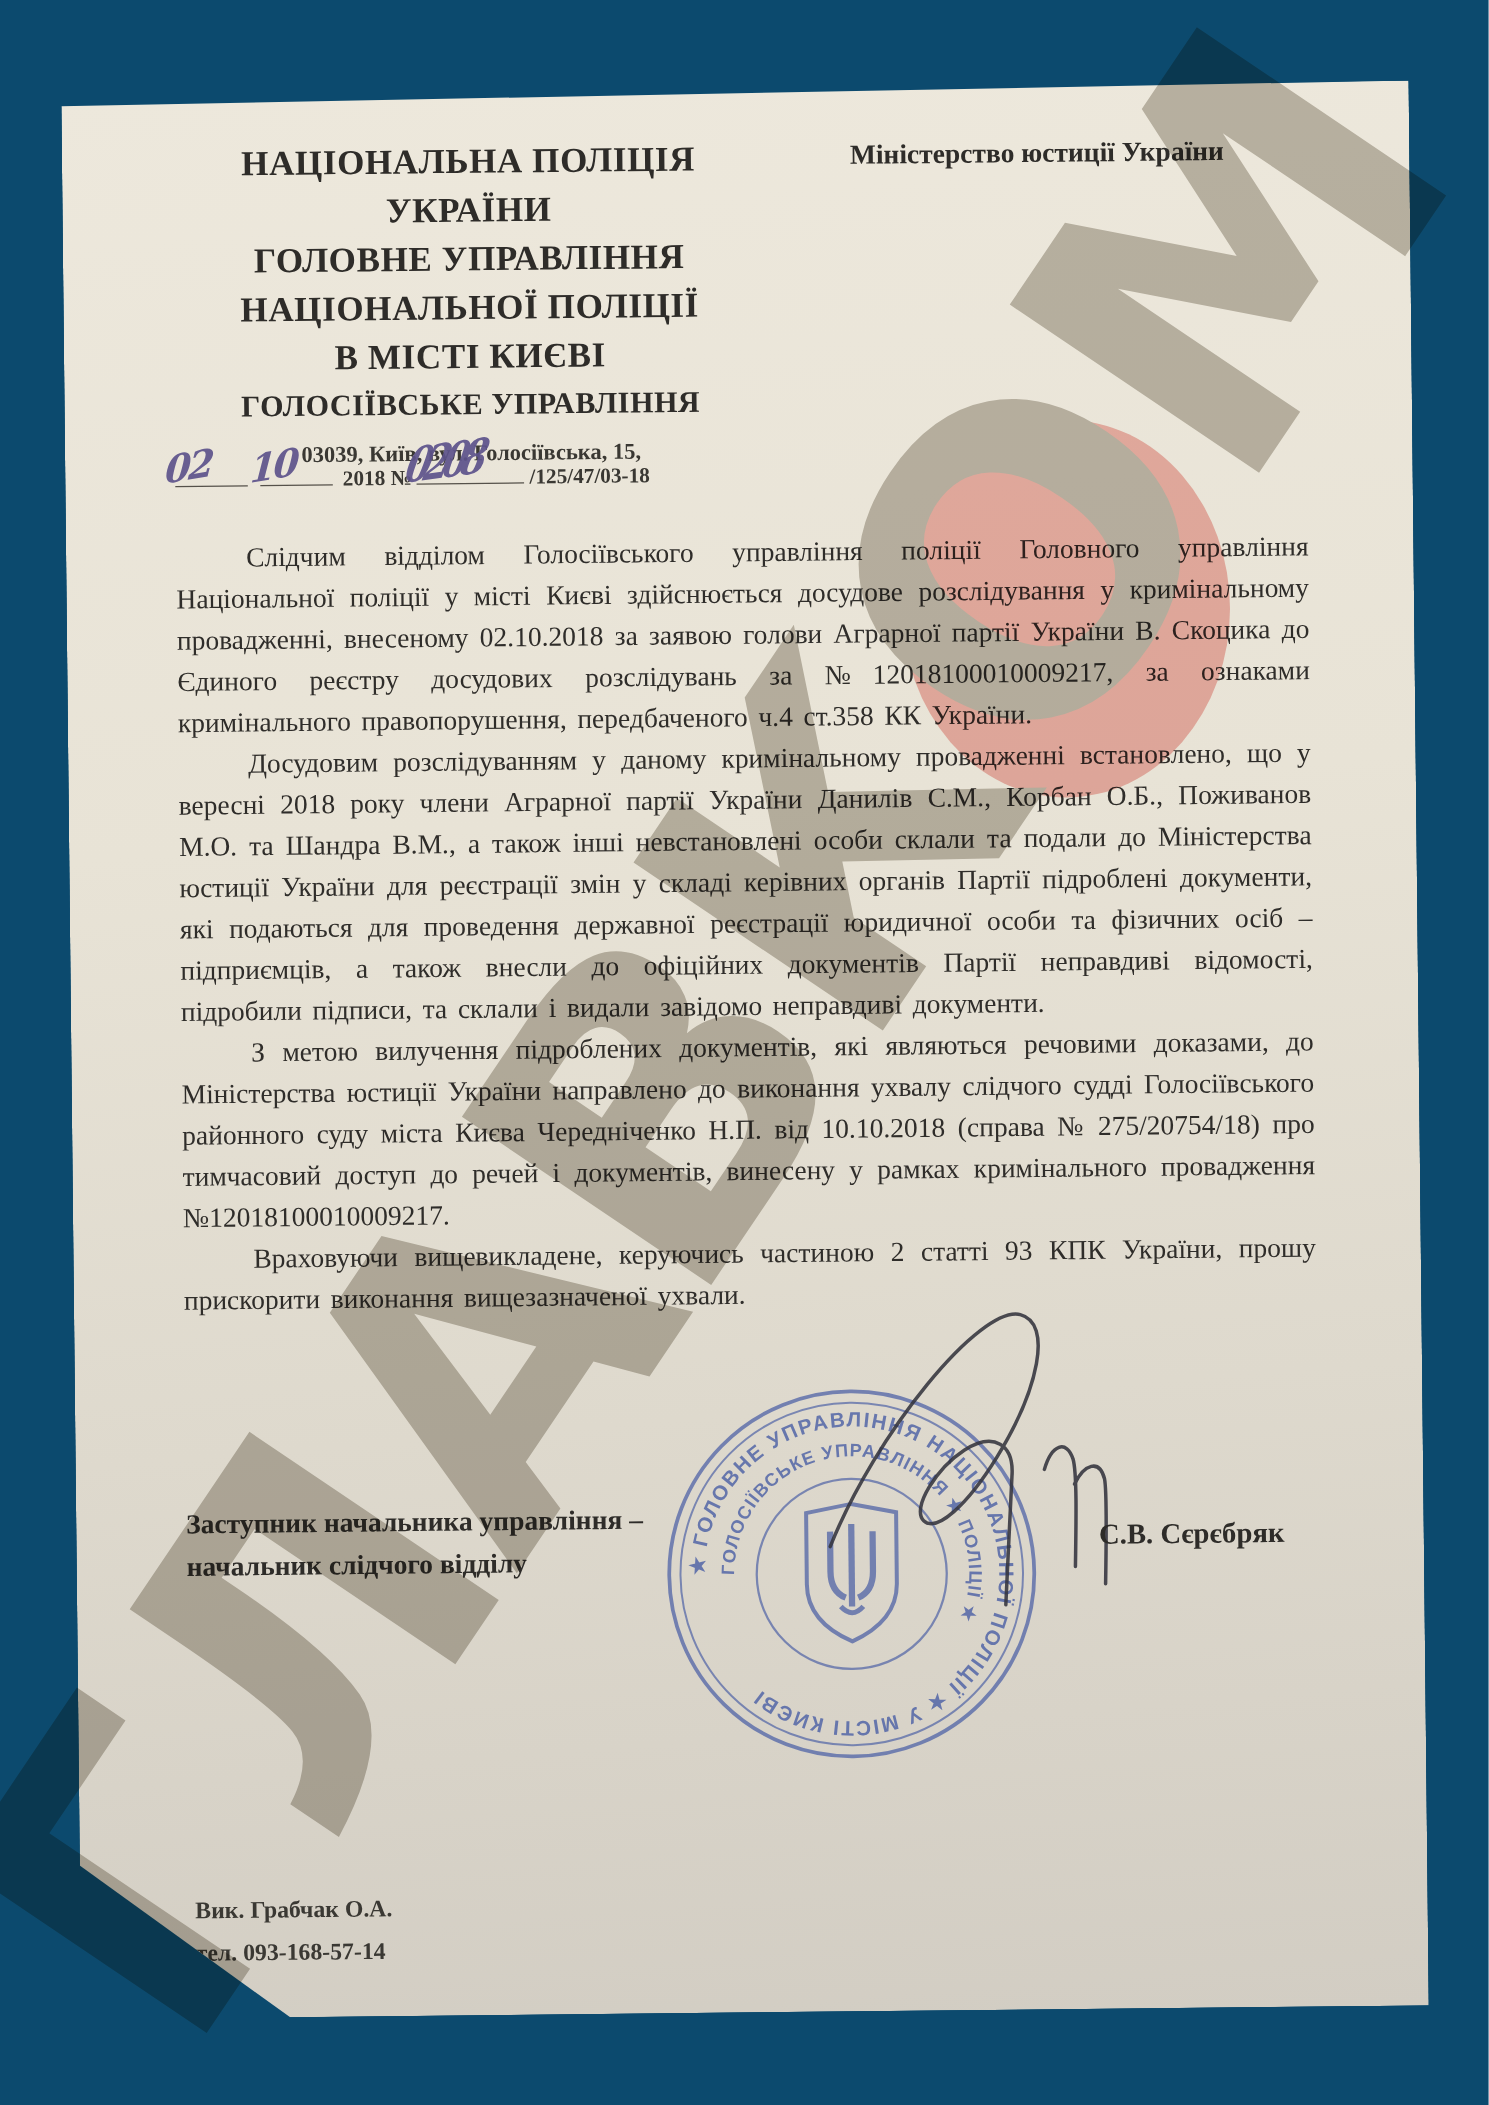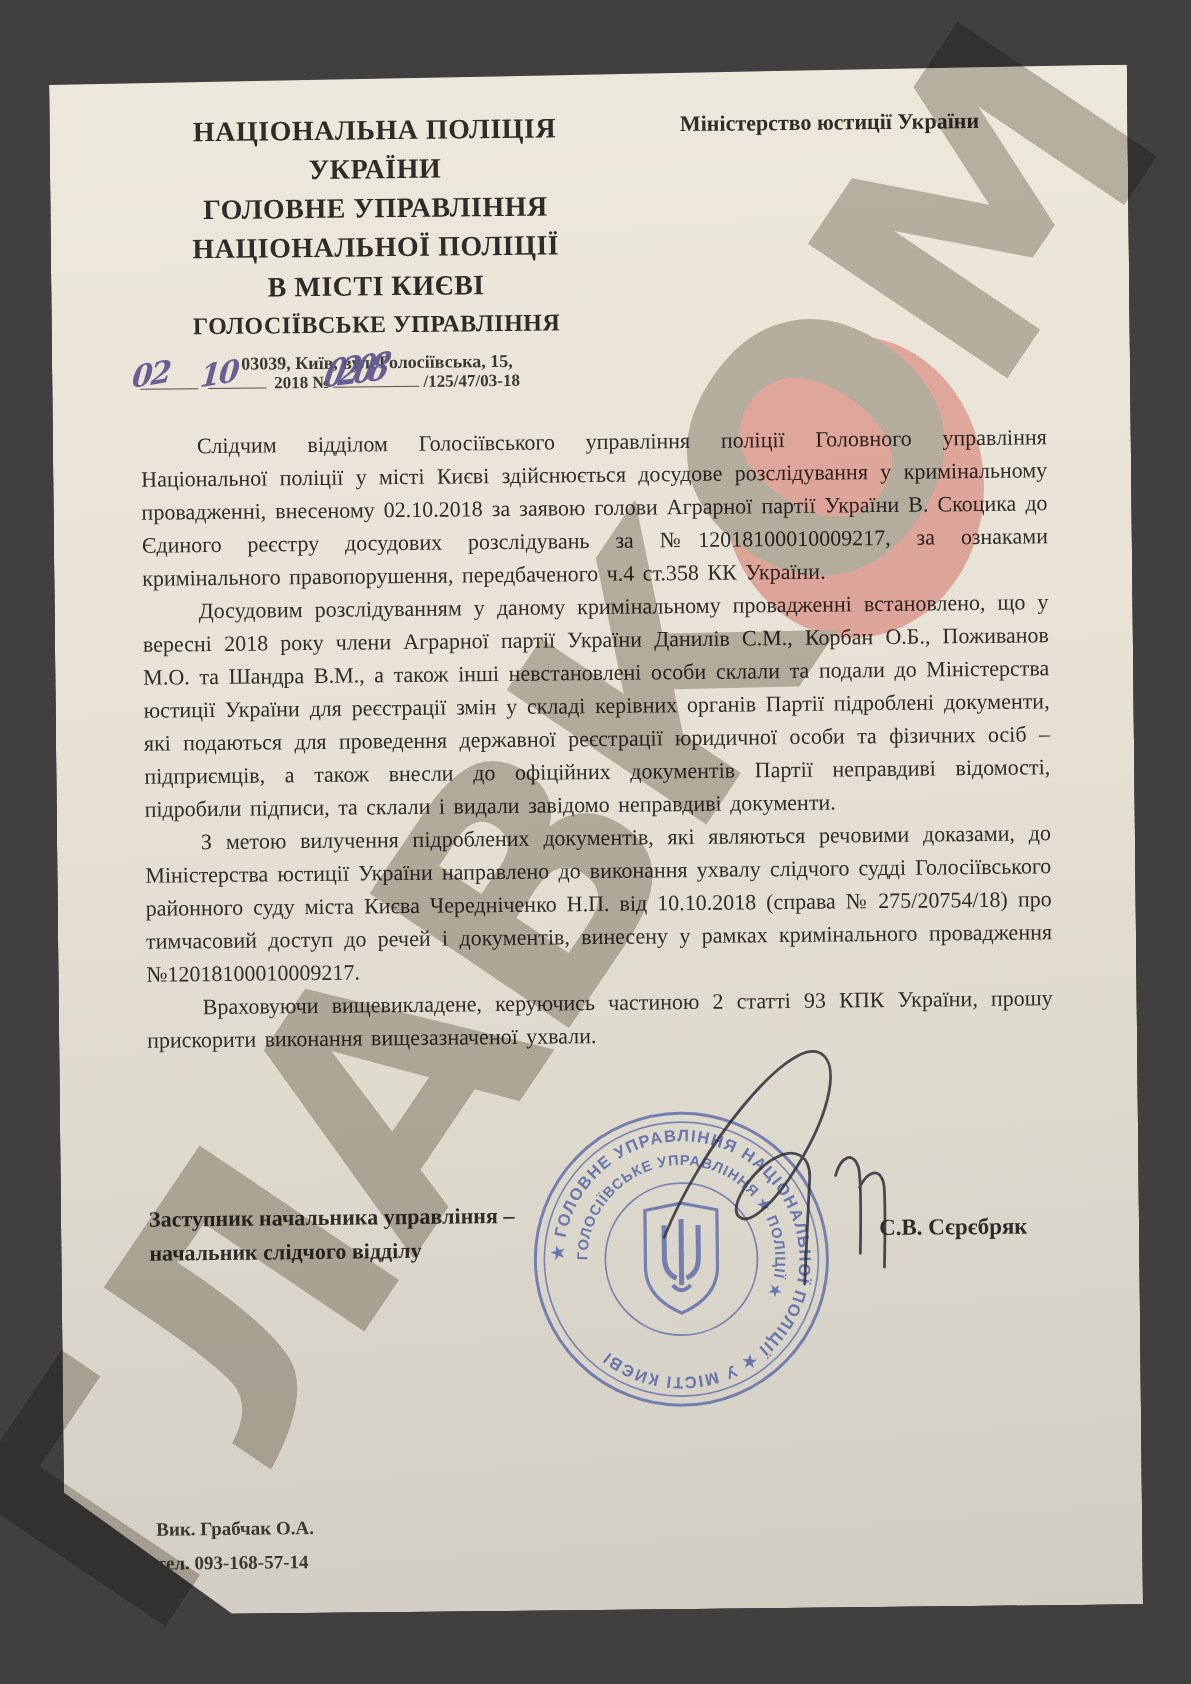--- a/index.html
+++ b/index.html
@@ -1,16 +1,16 @@
 <!DOCTYPE html>
 <html><head>
 <meta charset="utf-8">
 <style>
   html,body{margin:0;padding:0;background:#ffffff;}
-  .canvas{position:relative;width:1191px;height:1684px;background:#404040;overflow:hidden;
+  .canvas{position:relative;width:1191px;height:1684px;background:#0c4a6e;overflow:hidden;
           font-family:"Liberation Serif", serif;}
   
   .paper{position:absolute;left:57px;top:70px;width:1078px;height:1540px;
          background:linear-gradient(176deg,#ede8dc 0%,#e8e3d6 38%,#ded9cd 68%,#d2cdc3 100%);
          transform:rotate(-0.6deg);
          clip-path:polygon(0 0.6%, 100% 0, 100% 100%, 15.5% 100%, 0 92%);
          box-shadow:0 0 14px rgba(0,0,0,.12);}
   
   .letterhead{position:absolute;top:38px;left:100px;width:450px;text-align:center;color:#2e2c29;}
   .lh-line{font-weight:bold;font-size:28px;line-height:39px;letter-spacing:.5px;}

